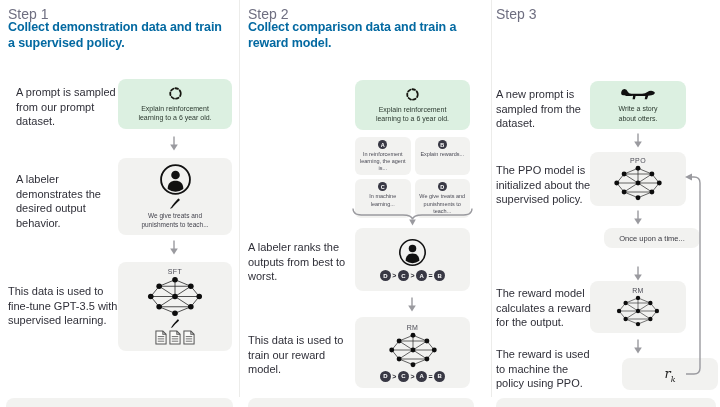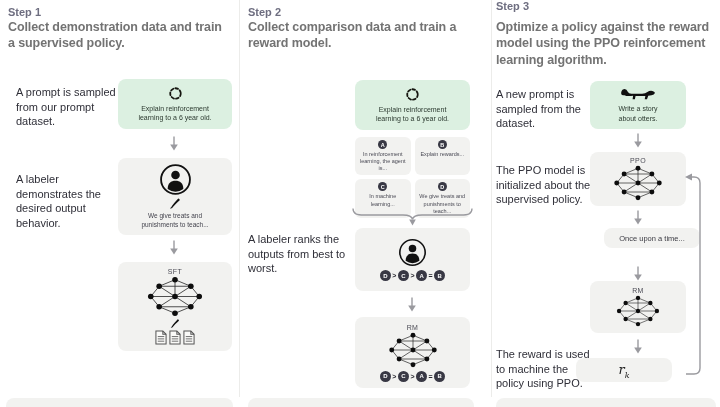--- a/index.html
+++ b/index.html
@@ -1,20 +1,20 @@
 <!DOCTYPE html>
 <html style="--prompt_green: #dcf0e1; --panel_gray: #f2f2f0; --badge_dark: #383844; --muted: #6e6e80;"><head>
 <meta charset="utf-8">
 <style>
   html,body { margin:0; padding:0; background:#fff; }
   .page { position:relative; width:720px; height:407px; background:#fff; overflow:hidden;
           font-family:"Liberation Sans", sans-serif; color:#26262e; }
   .divider { position:absolute; top:0; width:1px; height:397px; background:#ececea; }
-  .step-label { position:absolute; font-size:11px; color:var(--muted,#6e6e80);font-weight:bold; }
-  .title { position:absolute; margin:0; font-size:12.5px; font-weight:bold; color:#737373;
+  .step-label { position:absolute; font-size:14px; color:var(--muted,#6e6e80); }
+  .title { position:absolute; margin:0; font-size:12.5px; font-weight:bold; color:#0369a1;
            line-height:1.3; letter-spacing:-0.1px; }
   .desc { position:absolute; margin:0; font-size:11px; color:#2f2f38; line-height:1.33; }
   .gbox { position:absolute; background:var(--prompt_green,#dcf0e1); border-radius:8px;
           display:flex; flex-direction:column; align-items:center; justify-content:center;
           text-align:center; box-sizing:border-box; padding:4px; }
   .fbox { position:absolute; background:var(--panel_gray,#f2f2f0); border-radius:8px;
           display:flex; flex-direction:column; align-items:center; justify-content:center;
           text-align:center; box-sizing:border-box; padding:4px; }
   .cap { font-size:7px; color:#2c3a30; line-height:1.35; margin-top:3px; }
   .fbox .cap { color:#44444e; font-size:6.5px; }
@@ -144,20 +144,21 @@
         </span>
       <span class="icon">
           <svg viewBox="0 0 13 16" width="100%" height="100%">
             <path d="M1 1 H8.5 L12 4.5 V15 H1 Z" fill="#fafaf8" stroke="#555" stroke-width="1.1"></path>
             <path d="M8.5 1 V4.5 H12" fill="none" stroke="#555" stroke-width="1.1"></path>
             <path d="M3 7 H10 M3 9.5 H10 M3 12 H10" stroke="#555" stroke-width="0.9"></path>
           </svg>
         </span>
     </span>
   </div>
+  <p class="desc" style="left:8px;top:284px;width:112px">This data is used to fine-tune GPT-3.5 with supervised learning.</p>
   <div class="strip" style="left:6px;width:227px"></div>
 
   <div class="step-label" style="left:248px;top:6px">Step 2</div>
   <h2 class="title" style="left:248px;top:19px;width:230px">Collect comparison data and train a reward model.</h2>
 
   <div class="gbox" style="left:355px;top:80px;width:115px;height:50px">
     <span class="icon" style="width:15px;height:15px">
         <svg viewBox="0 0 20 20" width="100%" height="100%">
           <circle cx="10" cy="10" r="7" fill="none" stroke="#15150f" stroke-width="2.4" stroke-dasharray="3.6 2.8" stroke-linecap="round"></circle>
         </svg>
@@ -202,21 +203,21 @@
     <div class="rank">
       <span class="rc">D</span>
       <span class="rs">&gt;</span>
       <span class="rc">C</span>
       <span class="rs">&gt;</span>
       <span class="rc">A</span>
       <span class="rs">=</span>
       <span class="rc">B</span>
     </div>
   </div>
-  <p class="desc" style="left:248px;top:232px;width:106px">A labeler ranks the outputs from best to worst.</p>
+  <p class="desc" style="left:248px;top:240px;width:106px">A labeler ranks the outputs from best to worst.</p>
 
   <span class="arrow" style="left:407px;top:297px"><svg viewBox="0 0 10 15" width="100%" height="100%">
         <line x1="5" y1="0.5" x2="5" y2="9.5" stroke="#9a9a9f" stroke-width="1.4"></line>
         <path d="M1.2 8.6 L5 14.5 L8.8 8.6 Z" fill="#9a9a9f"></path>
       </svg></span>
 
   <div class="fbox" style="left:355px;top:317px;width:115px;height:71px">
     <span class="mlabel">RM</span>
     <span class="icon" style="width:50px;height:36px">
         <svg viewBox="0 0 60 44" width="100%" height="100%" preserveAspectRatio="xMidYMid meet">
@@ -251,24 +252,24 @@
     <div class="rank">
       <span class="rc">D</span>
       <span class="rs">&gt;</span>
       <span class="rc">C</span>
       <span class="rs">&gt;</span>
       <span class="rc">A</span>
       <span class="rs">=</span>
       <span class="rc">B</span>
     </div>
   </div>
+  <p class="desc" style="left:248px;top:333px;width:100px">This data is used to train our reward model.</p>
   <div class="strip" style="left:248px;width:226px"></div>
 
-  <div class="step-label" style="left:496px;top:0">Step 3</div>
-  <h2 class="title" style="left:496px;top:19px;width:225px">Optimize a policy against the reward model using the PPO reinforcement learning algorithm.</h2>
+  <div class="step-label" style="left:496px;top:6px">Step 3</div>
 
   <p class="desc" style="left:496px;top:87px;width:100px">A new prompt is sampled from the dataset.</p>
   <div class="gbox" style="left:590px;top:81px;width:96px;height:48px">
     <span class="icon" style="width:36px;height:15px">
         <svg viewBox="0 0 44 18" width="100%" height="100%">
           <path d="M1.5 8.5 Q1 3.5 4.5 2.5 Q8 1.8 9.5 5.5 Q10.5 8 14 8.2 L27 8.2 Q31 8 33.5 6 Q36 4 39.5 4.6 Q43 5.4 42.5 7.6 Q42 9.6 38.5 10 L34.5 10.4 L33 14.8 L30.2 14.8 L31 10.8 L19 10.8 L18.2 14.8 L15.4 14.8 L16 10.6 Q8 11.4 5.5 9.8 Q2.2 10.4 1.5 8.5 Z" fill="#101010"></path>
         </svg>
       </span>
     <span class="cap" style="width:52px;margin-top:2px">Write a story about otters.</span>
   </div>
@@ -353,27 +354,28 @@
           <circle cx="47" cy="11" r="3" fill="#0d0d0d"></circle>
           <circle cx="4" cy="22" r="3" fill="#0d0d0d"></circle>
           <circle cx="56" cy="22" r="3" fill="#0d0d0d"></circle>
           <circle cx="30" cy="22" r="3" fill="#0d0d0d"></circle>
           <circle cx="13" cy="33" r="3" fill="#0d0d0d"></circle>
           <circle cx="47" cy="33" r="3" fill="#0d0d0d"></circle>
           <circle cx="30" cy="40" r="3" fill="#0d0d0d"></circle>
         </svg>
       </span>
   </div>
+  <p class="desc" style="left:496px;top:286px;width:106px">The reward model calculates a reward for the output.</p>
 
   <span class="arrow" style="left:633px;top:339px"><svg viewBox="0 0 10 15" width="100%" height="100%">
         <line x1="5" y1="0.5" x2="5" y2="9.5" stroke="#9a9a9f" stroke-width="1.4"></line>
         <path d="M1.2 8.6 L5 14.5 L8.8 8.6 Z" fill="#9a9a9f"></path>
       </svg></span>
 
-  <div class="fbox" style="left:576px;top:358px;width:96px;height:24px">
+  <div class="fbox" style="left:622px;top:358px;width:96px;height:32px">
     <span><span class="rsym">r</span><span class="rsub">k</span></span>
   </div>
   <p class="desc" style="left:496px;top:347px;width:100px">The reward is used to machine the policy using PPO.</p>
 
   <svg style="position:absolute;left:680px;top:168px" width="36" height="208" viewBox="0 0 36 208">
     <path d="M6 206 L14 206 Q20 206 20 200 L20 15 Q20 9 14 9 L12 9" fill="none" stroke="#9a9a9f" stroke-width="1.4"></path>
     <path d="M12 5.5 L5 9 L12 12.5 Z" fill="#9a9a9f"></path>
   </svg>
 
   <div class="strip" style="left:496px;width:220px"></div>

